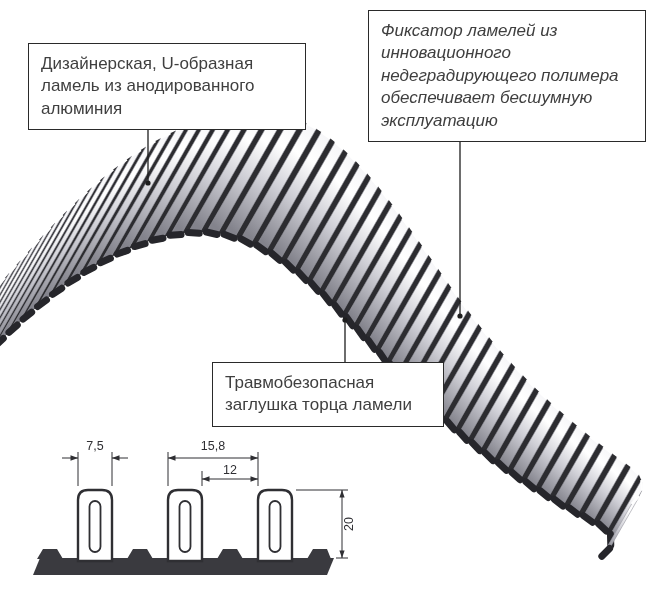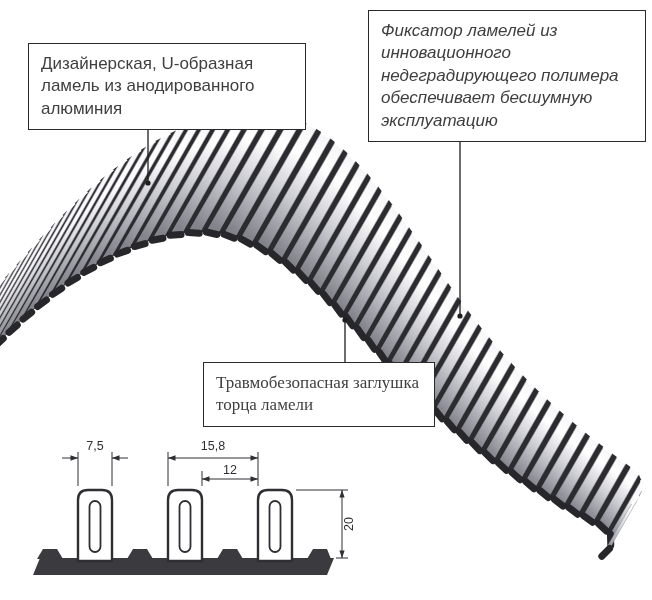--- a/index.html
+++ b/index.html
@@ -16,21 +16,21 @@
     position:absolute;
     background:#ffffff;
     border:1.5px solid #2a2a2a;
     padding:9px 12px;
     color:#3f3f3f;
     font-size:17px;
     line-height:1.32;
   }
   #callout-lamella { left:28px;  top:8px;   width:278px;margin-top:35px; }
   #callout-fixator { left:368px; top:10px;  width:278px;font-style:italic; }
-  #callout-endcap  { left:203px; top:362px; width:232px;font-family:Liberation Serif, serif; }
+  #callout-endcap  { left:212px; top:362px; width:232px; }
   text.dim-label {
     font-family:"Liberation Sans", sans-serif;
     font-size:12.5px;
     fill:#2f2f33;
   }
 </style>
 </head>
 <body>
 
 <div class="stage">

